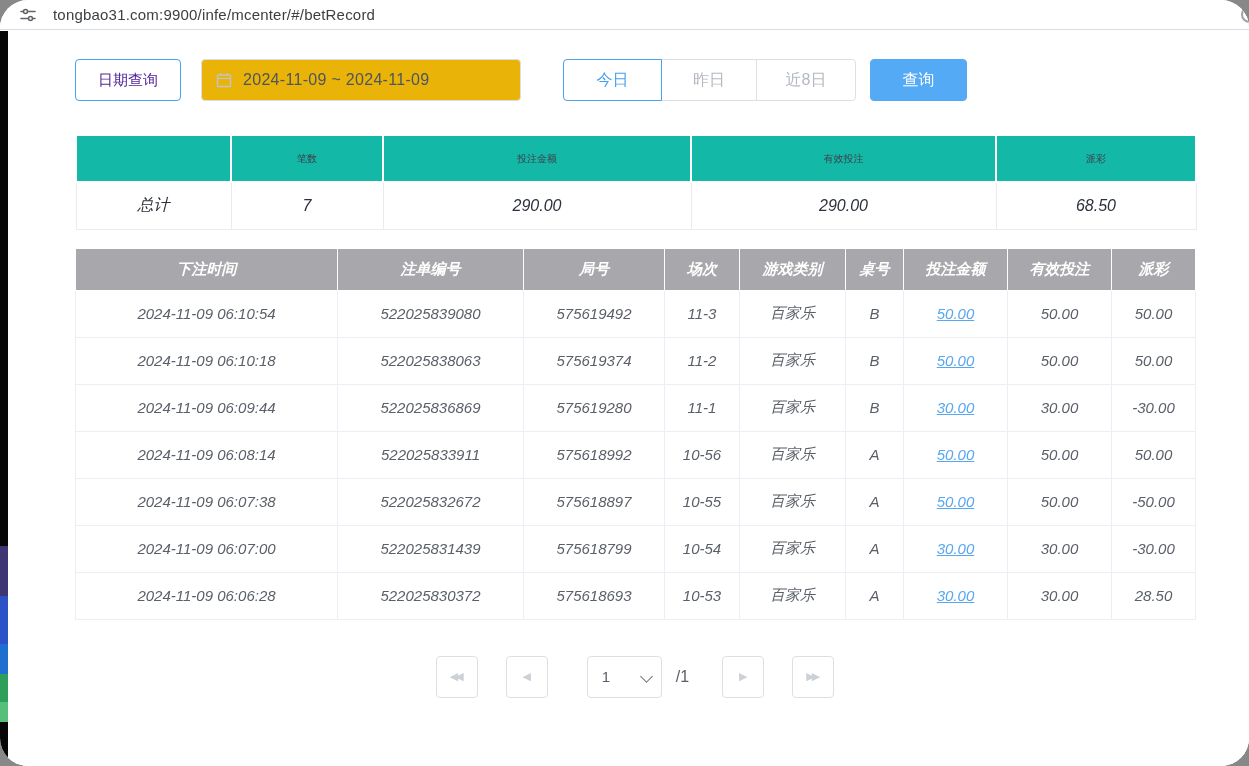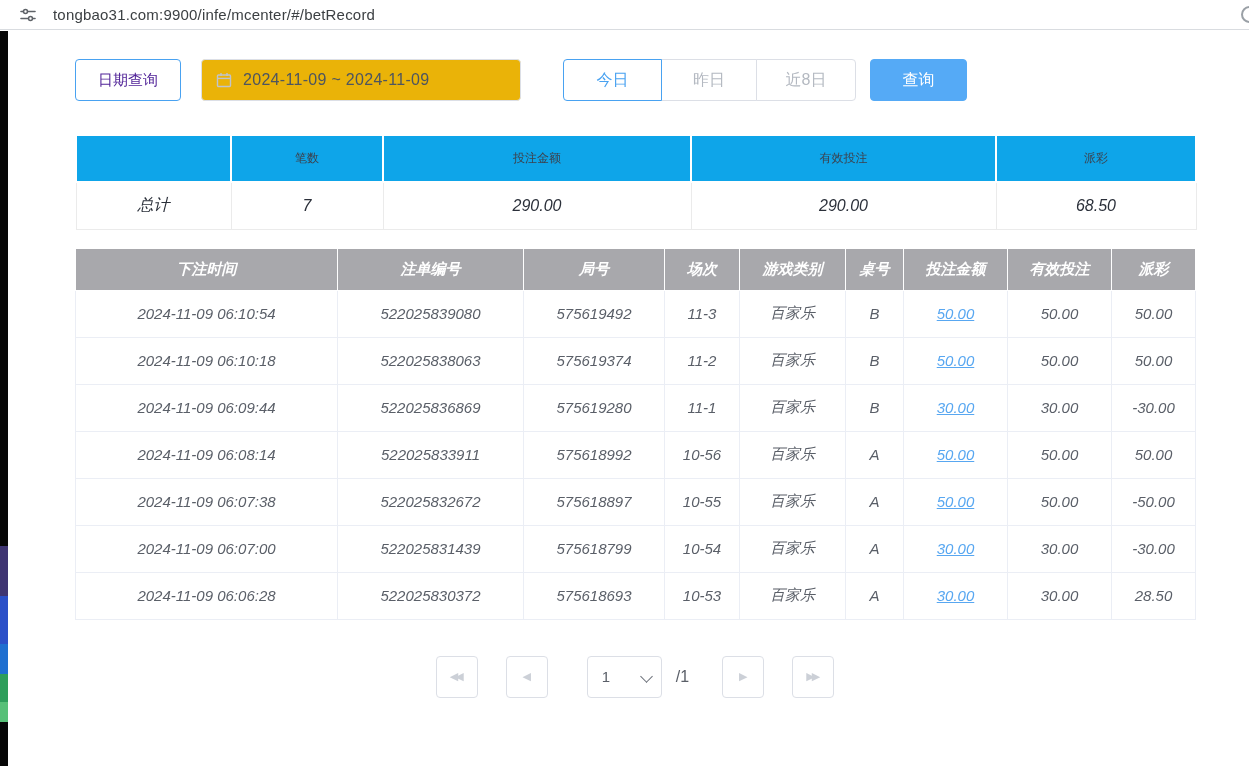--- a/index.html
+++ b/index.html
@@ -1,18 +1,18 @@
 <!DOCTYPE html>
 <html><head>
 <meta charset="utf-8">
 <style>
   * { margin:0; padding:0; box-sizing:border-box; }
   html,body { background:#888; }
   body { font-family:"Liberation Sans","DejaVu Sans",sans-serif; }
-  .screen { position:relative; width:1249px; height:766px; background:#fff; overflow:hidden; margin:0 auto; }
+  .screen { position:relative; width:1249px; height:766px; background:#fff; overflow:hidden; margin:0 auto;border-radius:28px; }
 
   
   .addressbar { position:absolute; top:0; left:0; right:0; height:30px; background:#fff;
     border-bottom:1px solid #d9dce0; display:flex; align-items:center; padding-left:20px; z-index:5; }
   .addressbar .url { font-size:15px; color:#3c4043; margin-left:17px; letter-spacing:.2px; }
   .partial-circle { position:absolute; right:-9px; top:6px; width:17px; height:17px;
     border:2px solid #9aa0a6; border-radius:50%; background:#fff; }
 
   
   .page { position:absolute; top:31px; left:0; right:0; bottom:0; background:#fff; }
@@ -47,22 +47,22 @@
   .seg-today { width:99px; }
   .seg-yest { width:96px; }
   .seg-8d { width:100px; }
   .seg-btn.active { position:relative; z-index:2; border-color:#49a2f1; color:#49a2f1; }
   .btn-search { width:97px; height:42px; margin-left:14px; background:#55aaf6; border:1px solid #55aaf6;
     border-radius:4px; color:#fff; font-size:16px; }
 
   
   table { border-collapse:collapse; table-layout:fixed; }
   .summary { margin-top:33px; width:1120px; }
-  .summary th { background:#0ea5e9; border:2px solid #fff; height:47px; font-weight:400;
-    font-size:12px; color:#3c424e; text-align:center; }
+  .summary th { background:#14b8a6; border:2px solid #fff; height:47px; font-weight:400;
+    font-size:10px; color:#3c424e; text-align:center; }
   .summary td { border:1px solid #ebebeb; height:47px; font-size:16px; color:#2b303a; text-align:center;font-style:italic; }
 
   
   .records { margin-top:18px; width:1120px;font-style:italic; }
   .records th { background:#a8a8ac; border:1px solid #fff; height:42px; color:#fff;
     font-size:15px; font-weight:bold; text-align:center; }
   .records td { border:1px solid #ebeef5; height:47px; font-size:15px; color:#5a5f68; text-align:center; }
   .bet-link { color:#58a7f1; text-decoration:underline; cursor:pointer; }
   .neg { color:#f44c4c; }
 

